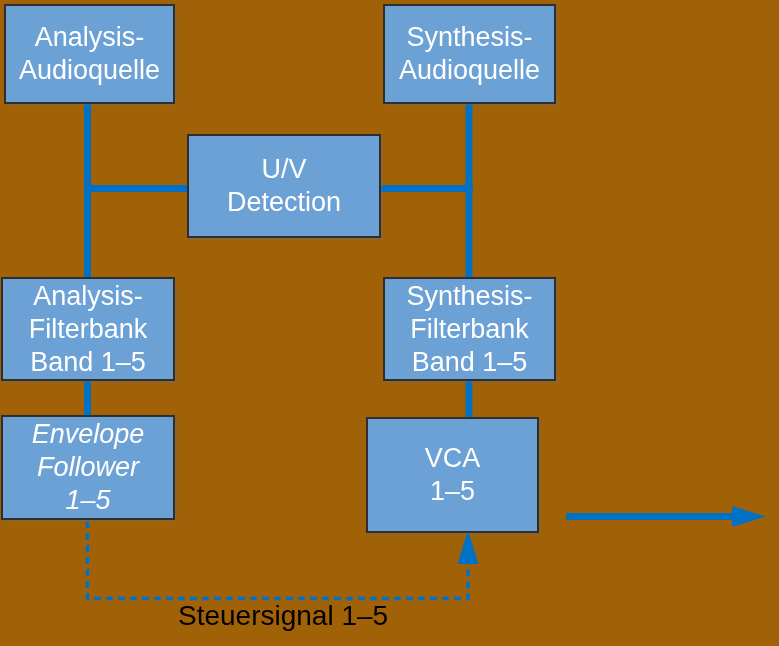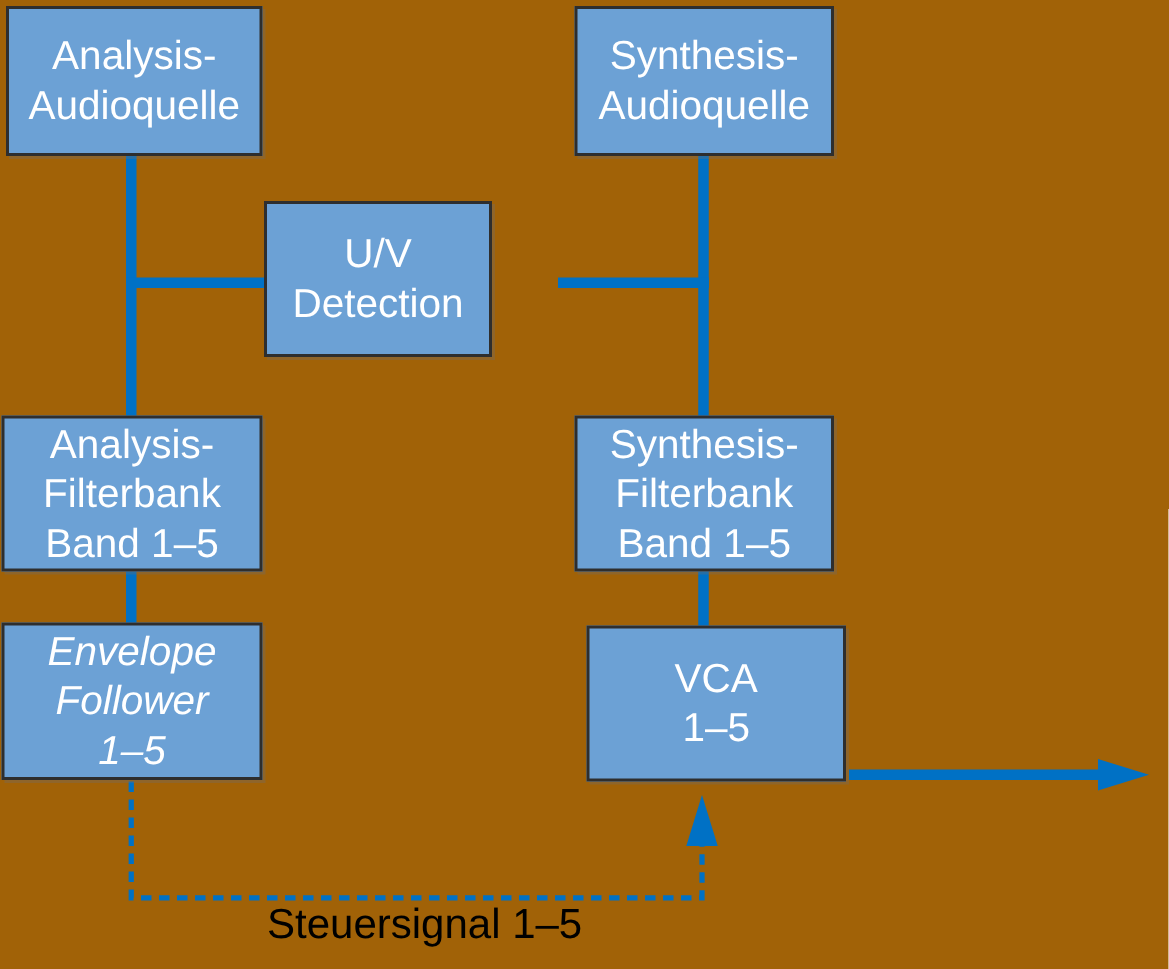--- a/index.html
+++ b/index.html
@@ -61,34 +61,34 @@
     <polyline class="wire-dashed" points="87.5,521 87.5,598.5 468,598.5 468,563"></polyline>
     <polygon class="arrowhead" points="468,530 457.5,564 478.5,564"></polygon>
   </svg>
 
   <div class="node" style="left:4px;top:4px;width:171px;height:100px;">Analysis-
 Audioquelle</div>
 
   <div class="node" style="left:383px;top:4px;width:173px;height:100px;">Synthesis-
 Audioquelle</div>
 
-  <div class="node" style="left:176px;top:134px;width:152px;height:104px;">U/V
+  <div class="node" style="left:187px;top:134px;width:194px;height:104px;">U/V
 Detection</div>
 
   <div class="node" style="left:1px;top:277px;width:174px;height:104px;">Analysis-
 Filterbank
 Band 1–5</div>
 
   <div class="node" style="left:383px;top:277px;width:173px;height:104px;">Synthesis-
 Filterbank
 Band 1–5</div>
 
   <div class="node" style="left:1px;top:415px;width:174px;height:105px;font-style:italic;">Envelope
 Follower
 1–5</div>
 
-  <div class="node" style="left:391px;top:417px;width:173px;height:104px;">VCA
+  <div class="node" style="left:366px;top:417px;width:173px;height:116px;">VCA
 1–5</div>
 
 
   <div class="flow-label" style="left:178px;top:600px;">Steuersignal 1–5</div>
 
 </div>
 
 </body></html>

